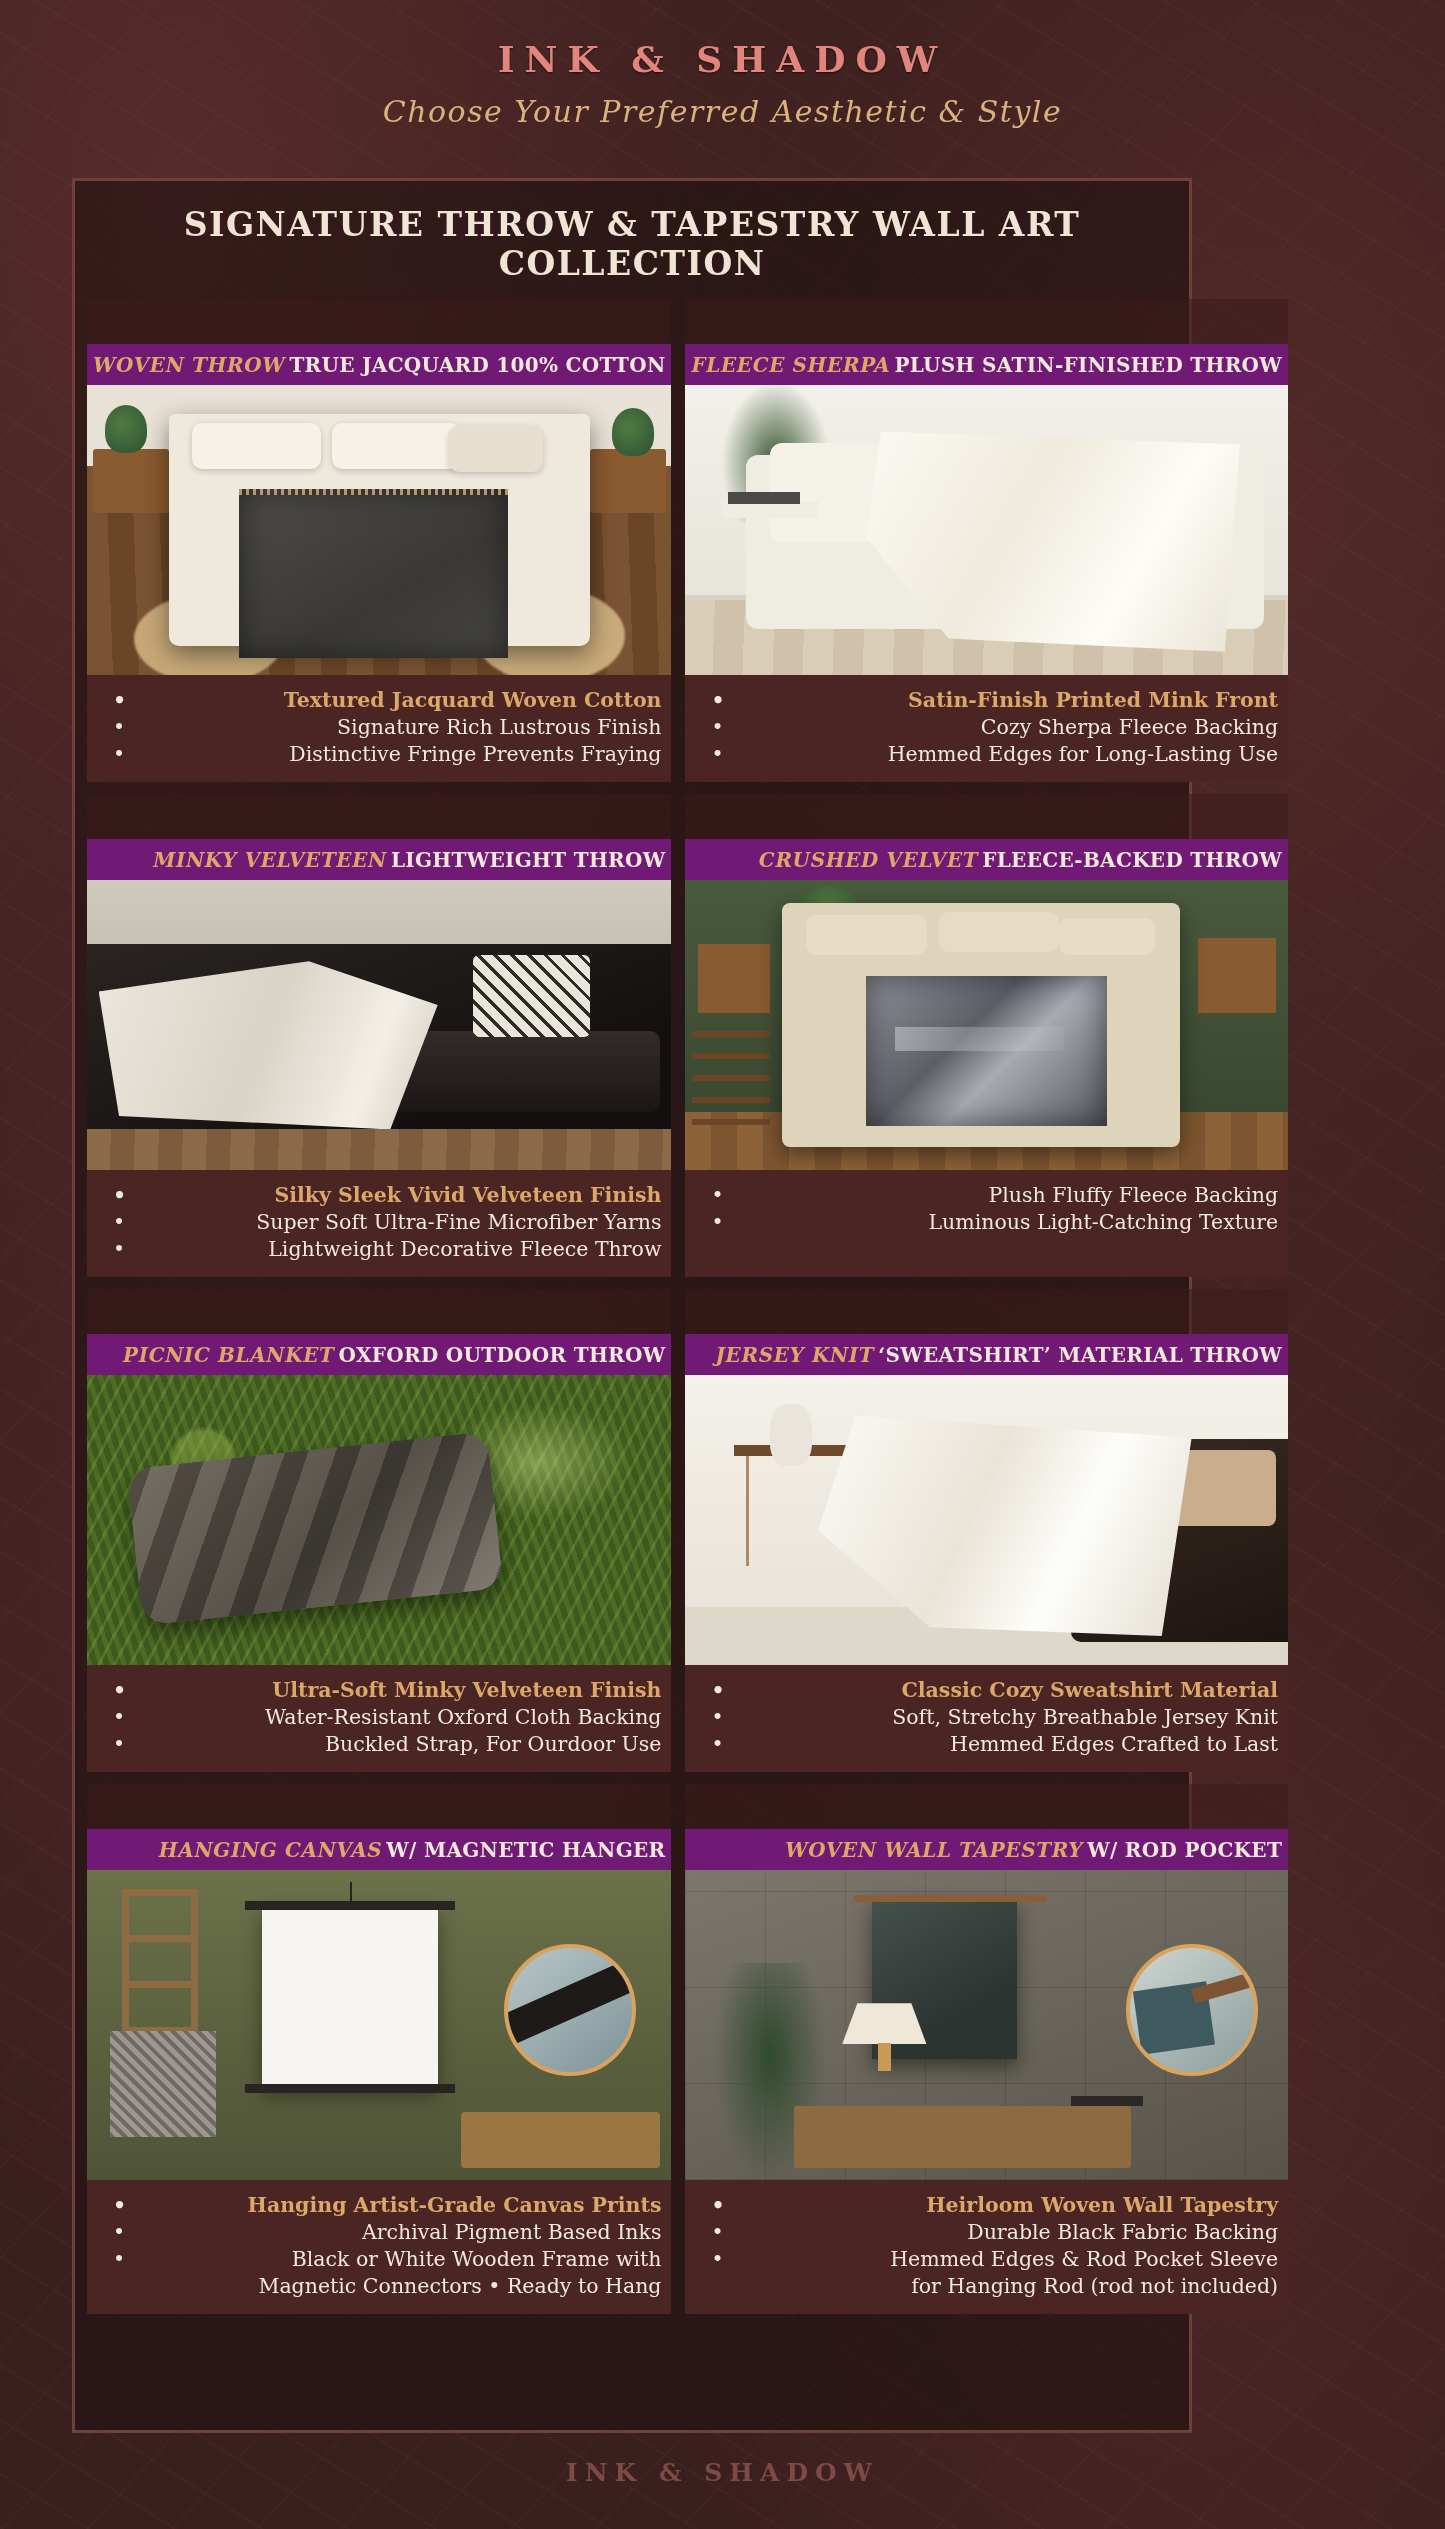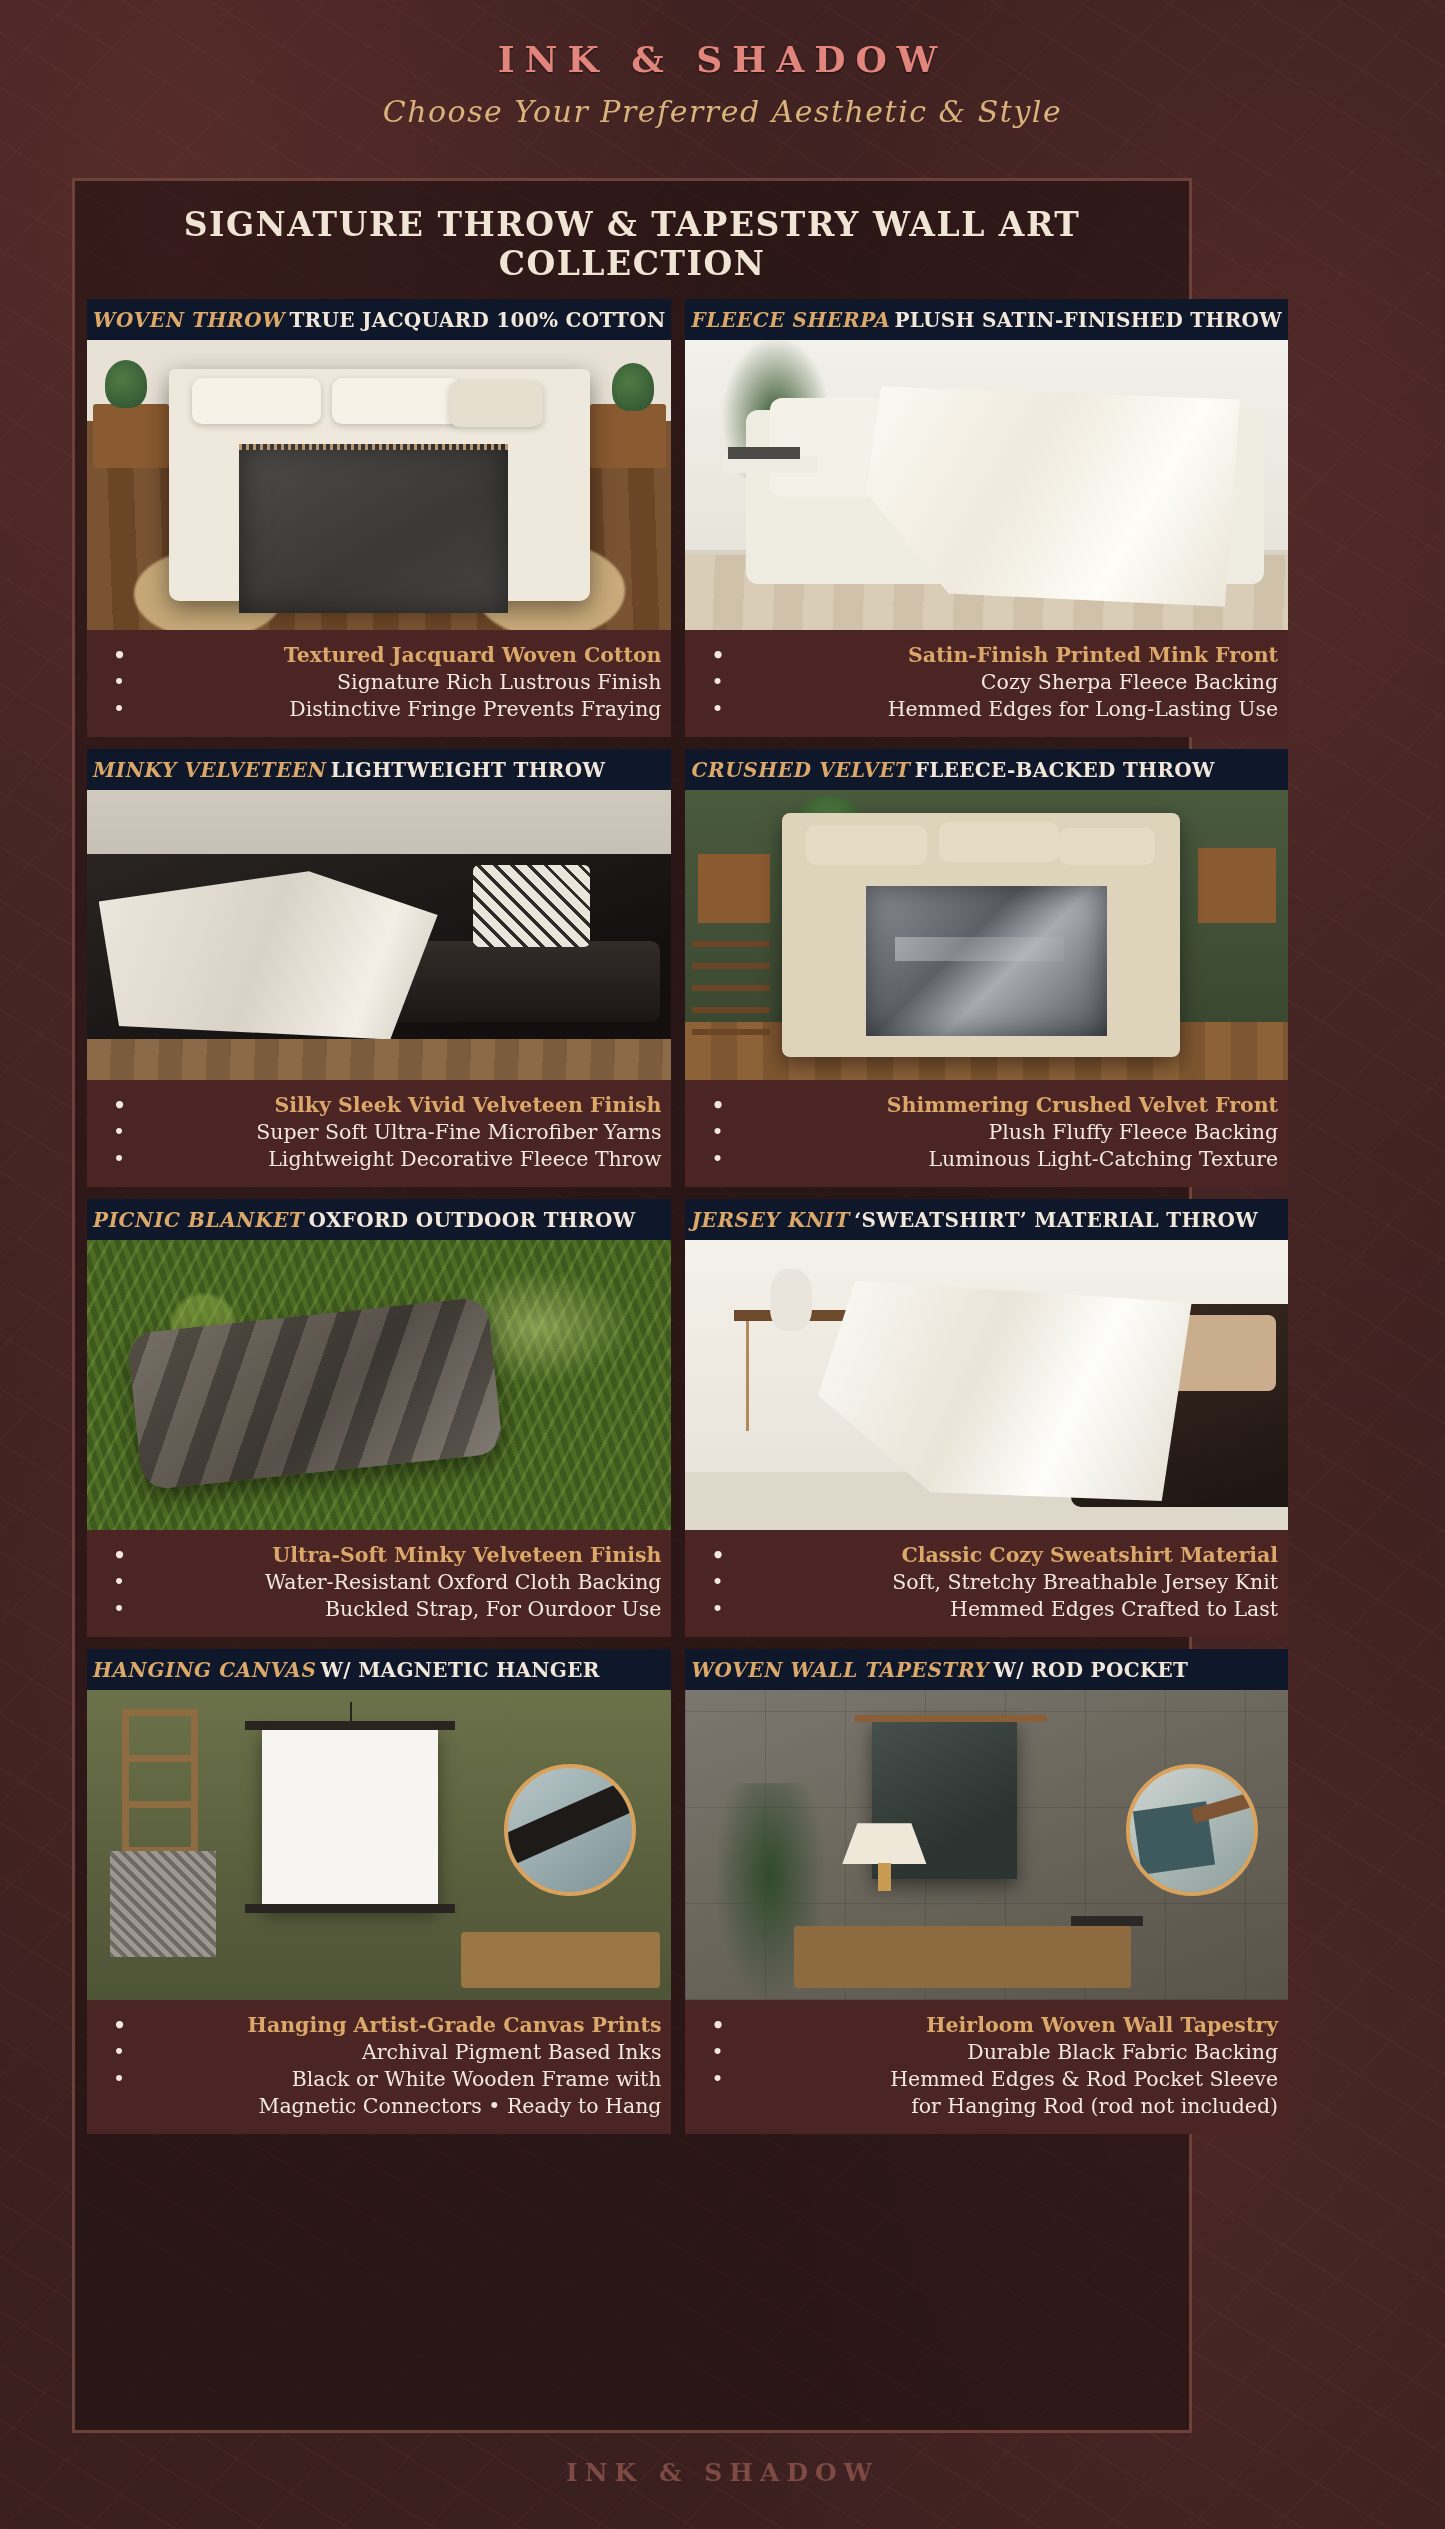--- a/index.html
+++ b/index.html
@@ -90,25 +90,26 @@
     gap: 12px 14px;
   }
 
   .card {
     background: rgba(60,28,28,0.55);
     display: flex;
     flex-direction: column;
   }
 
   .card-head {
-    background: #0f172a;
+    background: #701a75;
     padding: 9px 6px 8px 6px;
-    text-align: left;
+    text-align: right;
     white-space: nowrap;
     overflow: hidden;
+    margin-top: 45px;
   }
   .card-head .lead {
     font-family: "DejaVu Serif", serif;
     font-style: italic;
     font-weight: 700;
     font-size: 20px;
     letter-spacing: 0.6px;
     color: #dba86a;
   }
   .card-head .rest {
@@ -462,21 +463,20 @@
             <div class="shelf"></div>
           <div class="grn"></div>
           <div class="bed"></div>
           <div class="pl pl1"></div>
             <div class="pl pl2"></div>
             <div class="pl pl3"></div>
           <div class="velvet"></div>
         </div>
         <div class="bullets">
           <ul>
-            <li class="first">Shimmering Crushed Velvet Front</li>
             <li>Plush Fluffy Fleece Backing</li>
             <li>Luminous Light-Catching Texture</li>
           </ul>
         </div>
       </div>
 
       <div class="card">
         <div class="card-head">
           <span class="lead">PICNIC BLANKET</span>
           <span class="rest">OXFORD OUTDOOR THROW</span>

